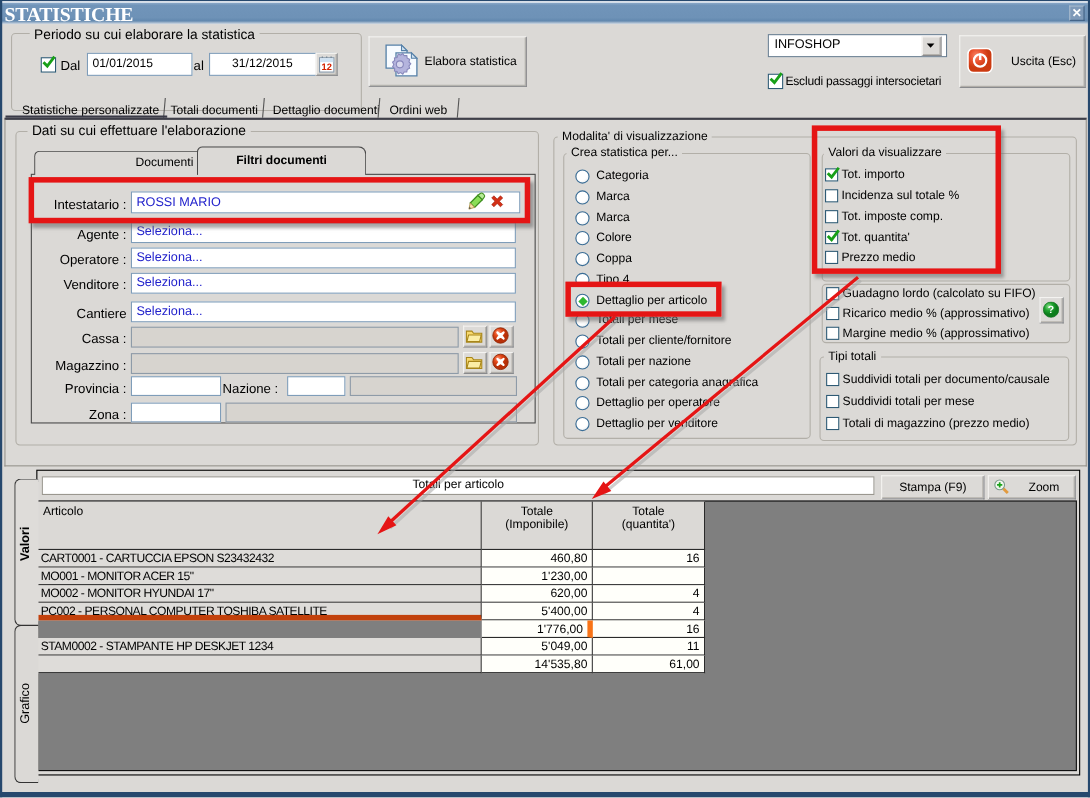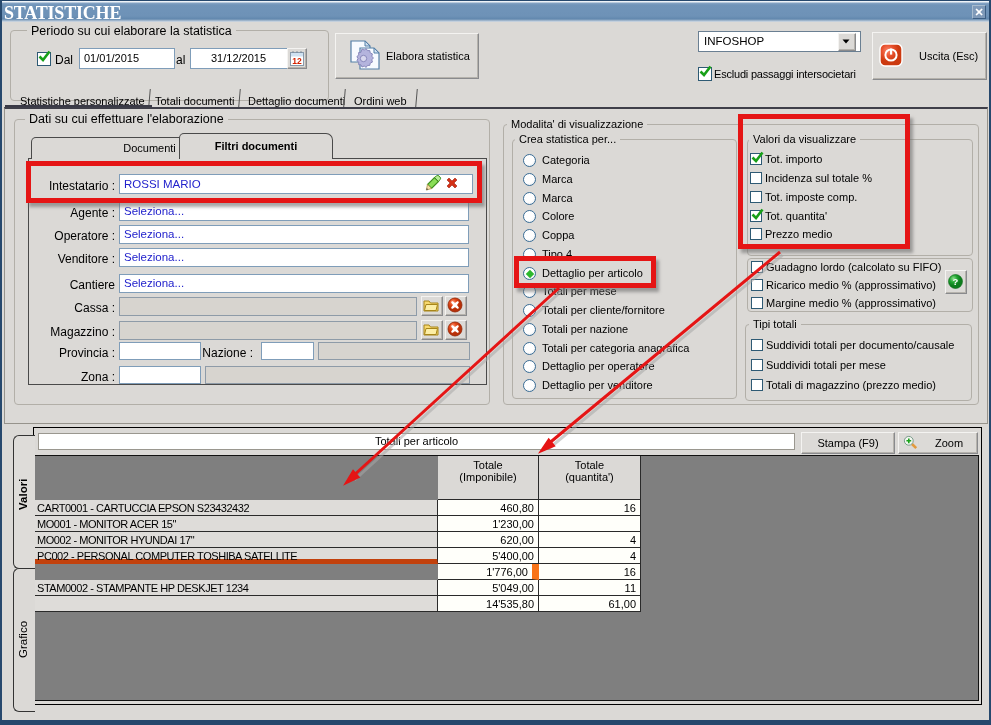--- a/index.html
+++ b/index.html
@@ -264,20 +264,23 @@
 <div class="abs btn" style="left:801px;top:432px;width:92px;height:20px;text-align:center;line-height:20px;">Stampa (F9)</div>
 <div class="abs btn" style="left:898px;top:432px;width:78px;height:20px;">
       <span style="position:absolute;left:36px;top:0;line-height:20px;">Zoom</span>
 <svg style="position:absolute;left:4px;top:2px;" width="15" height="15" viewBox="0 0 15 15">
         <path d="M9 9 L13.2 13.2" stroke="#e29a3e" stroke-width="2.6"></path>
         <circle cx="5.8" cy="5.8" r="4.4" fill="#f2f7f0" stroke="#7a9a8a" stroke-width="1"></circle>
         <path d="M3.4 5.8 h4.8 M5.8 3.4 v4.8" stroke="#1aa31a" stroke-width="1.6"></path>
       </svg>
     </div>
 <div class="abs" style="left:34px;top:455px;width:945px;height:246px;background:#7f7f7f;border:1px solid #111;box-sizing:border-box;"></div>
+<div class="abs" style="left:34px;top:456px;width:404px;height:44px;background:#dbd9d6;border-right:1px solid #2a2a2a;border-bottom:1px solid #2a2a2a;box-sizing:border-box;">
+      <span style="position:absolute;left:5px;top:3px;">Articolo</span>
+    </div>
 <div class="abs" style="left:438px;top:456px;width:101px;height:44px;background:#dbd9d6;border-right:1px solid #2a2a2a;border-bottom:1px solid #2a2a2a;box-sizing:border-box;text-align:center;">
       <span style="position:absolute;left:0;top:3px;width:100%;">Totale<br>(Imponibile)</span>
     </div>
 <div class="abs" style="left:539px;top:456px;width:102px;height:44px;background:#dbd9d6;border-right:1px solid #2a2a2a;border-bottom:1px solid #2a2a2a;box-sizing:border-box;text-align:center;">
       <span style="position:absolute;left:0;top:3px;width:100%;">Totale<br>(quantita')</span>
     </div>
 <div class="abs" style="left:34px;top:500px;width:404px;height:16px;background:#dedcd9;border-right:1px solid #2a2a2a;border-bottom:1px solid #2a2a2a;box-sizing:border-box;line-height:15px;letter-spacing:-0.45px;">
       <span style="position:absolute;left:3px;top:1px;">CART0001 - CARTUCCIA EPSON S23432432</span>
     </div>
 <div class="abs" style="left:438px;top:500px;width:101px;height:16px;background:#fffffa;border-right:1px solid #2a2a2a;border-bottom:1px solid #2a2a2a;box-sizing:border-box;line-height:15px;text-align:right;">
@@ -306,21 +309,21 @@
     </div>
 <div class="abs" style="left:34px;top:548px;width:404px;height:16px;background:#dedcd9;border-right:1px solid #2a2a2a;border-bottom:5px solid #c2410c;box-sizing:border-box;line-height:15px;letter-spacing:-0.45px;">
       <span style="position:absolute;left:3px;top:1px;">PC002 - PERSONAL COMPUTER TOSHIBA SATELLITE</span>
     </div>
 <div class="abs" style="left:438px;top:548px;width:101px;height:16px;background:#fffffa;border-right:1px solid #2a2a2a;border-bottom:1px solid #2a2a2a;box-sizing:border-box;line-height:15px;text-align:right;">
       <span style="position:absolute;right:4px;top:1px;">5'400,00</span>
     </div>
 <div class="abs" style="left:539px;top:548px;width:102px;height:16px;background:#fffffa;border-right:1px solid #2a2a2a;border-bottom:1px solid #2a2a2a;box-sizing:border-box;line-height:15px;text-align:right;">
       <span style="position:absolute;right:4px;top:1px;">4</span>
     </div>
-<div class="abs" style="left:438px;top:564px;width:101px;height:16px;background:#fffffa;border-right:7px solid #f97316;border-bottom:1px solid #2a2a2a;box-sizing:border-box;line-height:15px;text-align:right;padding-left:14px;">
+<div class="abs" style="left:438px;top:564px;width:101px;height:16px;background:#fffffa;border-right:5px solid #f97316;border-bottom:1px solid #2a2a2a;box-sizing:border-box;line-height:15px;text-align:right;padding-left:14px;">
       <span style="position:absolute;right:4px;top:1px;">1'776,00</span>
     </div>
 <div class="abs" style="left:539px;top:564px;width:102px;height:16px;background:#fffffa;border-right:1px solid #2a2a2a;border-bottom:1px solid #2a2a2a;box-sizing:border-box;line-height:15px;text-align:right;">
       <span style="position:absolute;right:4px;top:1px;">16</span>
     </div>
 <div class="abs" style="left:34px;top:580px;width:404px;height:16px;background:#dedcd9;border-right:1px solid #2a2a2a;border-bottom:1px solid #2a2a2a;box-sizing:border-box;line-height:15px;letter-spacing:-0.45px;">
       <span style="position:absolute;left:3px;top:1px;">STAM0002 - STAMPANTE HP DESKJET 1234</span>
     </div>
 <div class="abs" style="left:438px;top:580px;width:101px;height:16px;background:#fffffa;border-right:1px solid #2a2a2a;border-bottom:1px solid #2a2a2a;box-sizing:border-box;line-height:15px;text-align:right;">
       <span style="position:absolute;right:4px;top:1px;">5'049,00</span>

